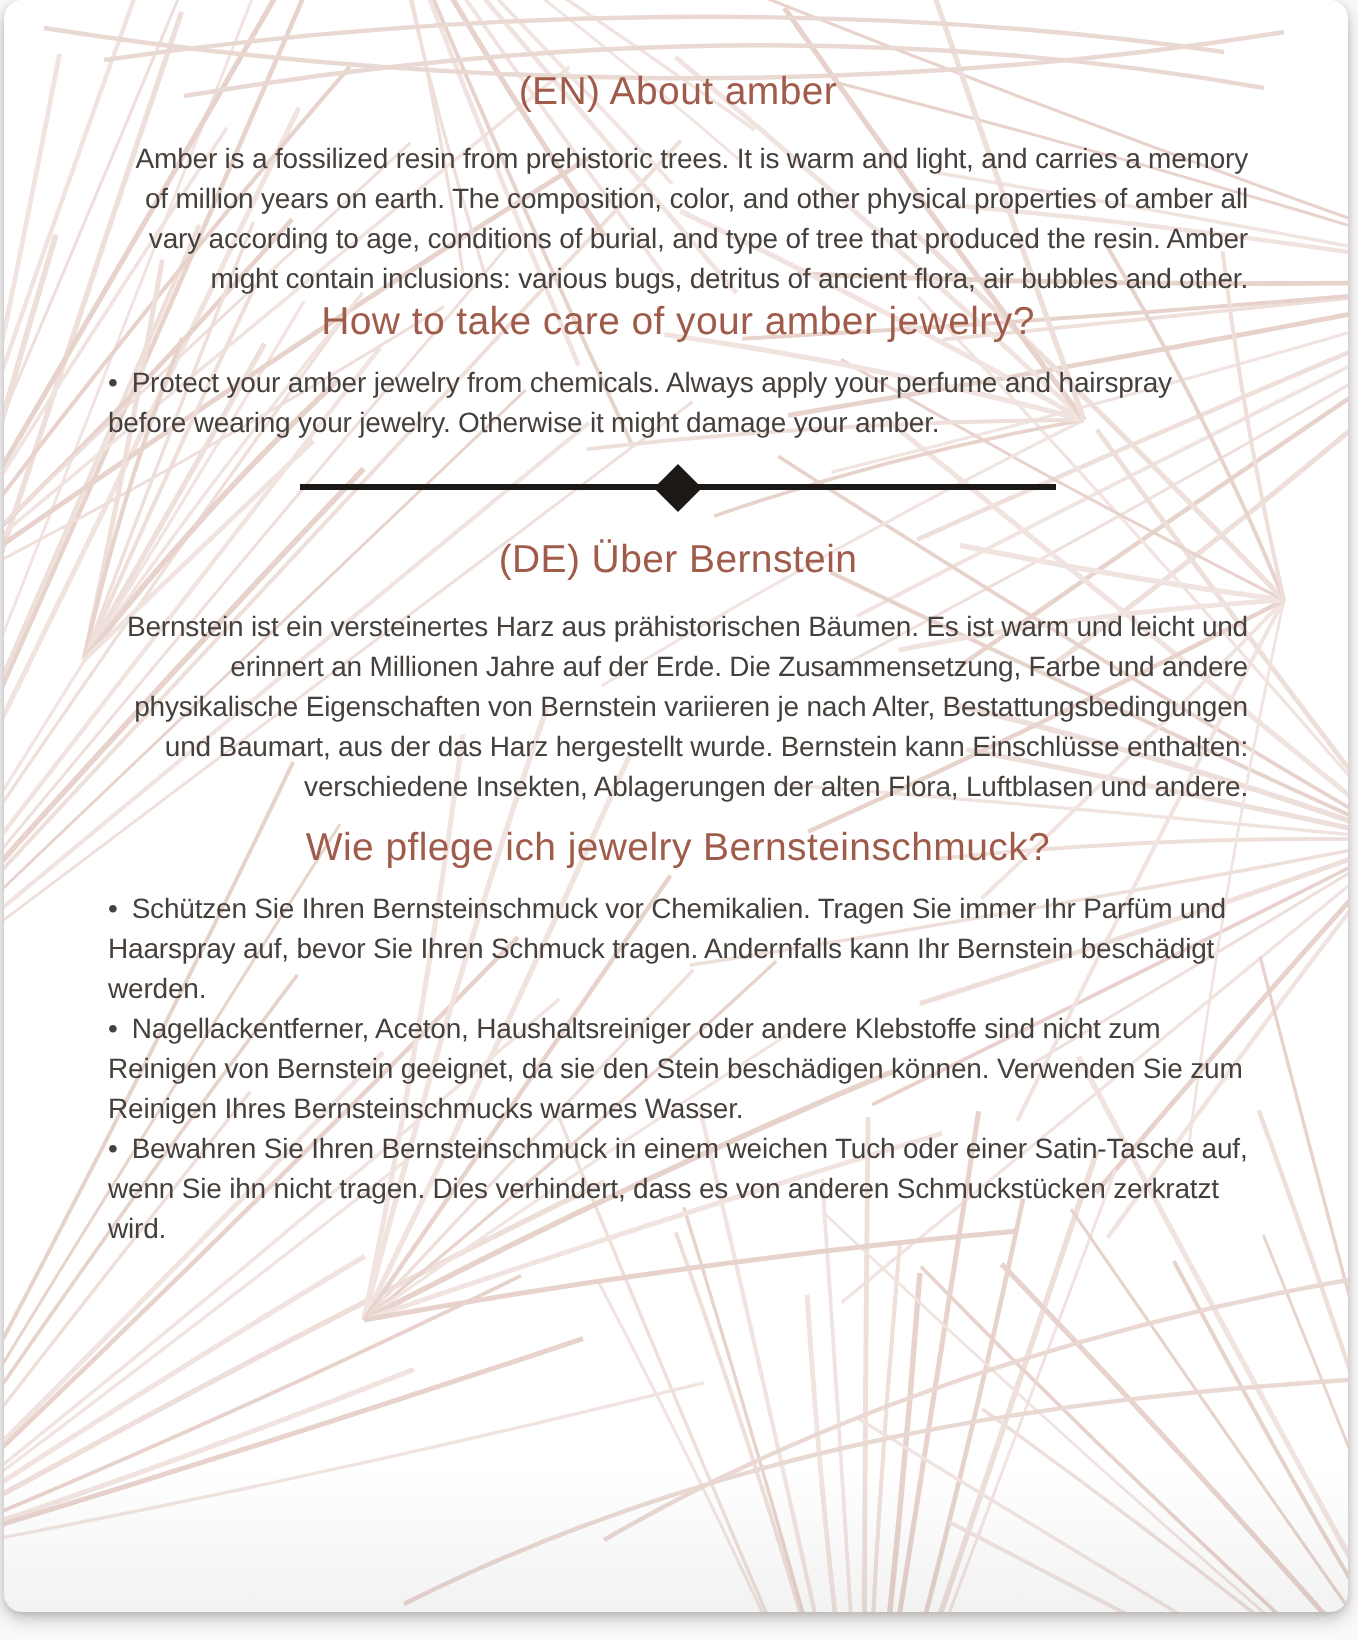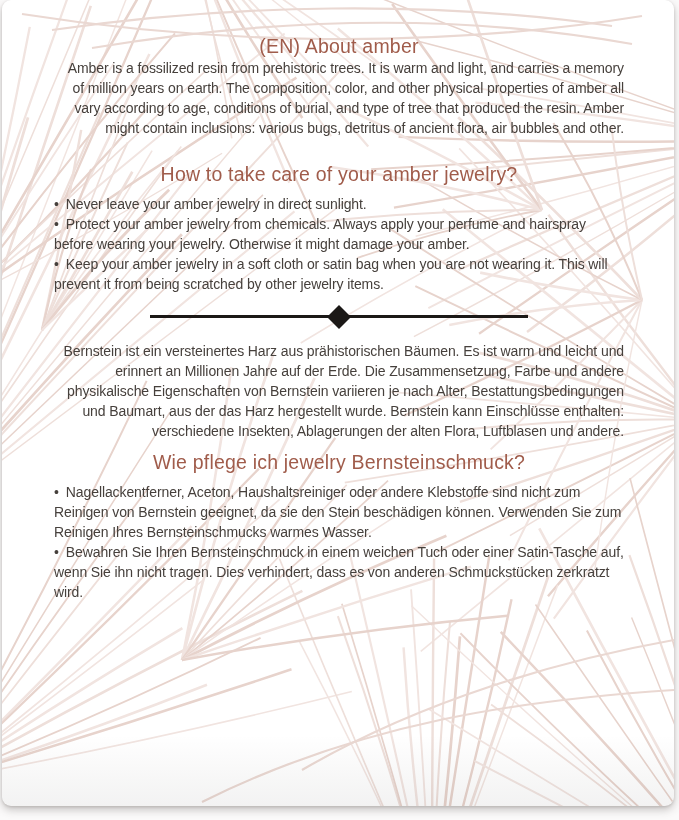--- a/index.html
+++ b/index.html
@@ -8,22 +8,22 @@
     border-radius:9px;overflow:hidden;
     box-shadow:0 4px 9px rgba(70,62,58,.28),0 1px 3px rgba(70,62,58,.18);}
   .card::after{content:"";position:absolute;left:0;right:0;bottom:0;height:72px;
     background:linear-gradient(to bottom,rgba(0,0,0,0),rgba(30,25,22,.055));
     pointer-events:none;}
   .bg{position:absolute;left:0;top:0;width:672px;height:806px;}
   .content{position:relative;padding:34px 50px 0 52px;color:#46403c;
     font-size:14px;line-height:20px;letter-spacing:-0.1px;}
   h2{font-weight:400;color:#a05c4b;font-size:19.5px;line-height:24px;
     text-align:center;margin:0;letter-spacing:.2px;}
-  .t-en{}
-  .t-care{margin:24px 0 8px;}
+  .t-en{margin-bottom:11px;}
+  .t-care{margin:0 0 8px;}
   .t-de{margin-bottom:11px;}
   .t-decare{margin:9px 0 8px;}
   p{margin:0;text-align:right;}
   .bi{margin:0;}
   .blt{display:inline-block;margin-right:7px;}
   .bold{font-weight:700;}
   .divider{position:relative;width:378px;margin:13px auto 15px;height:19px;}
   .divider .line{position:absolute;left:0;right:0;top:8px;height:3px;background:#1b1816;}
   .divider .diamond{position:absolute;left:50%;top:50%;width:17px;height:17px;
     background:#1b1816;transform:translate(-50%,-50%) rotate(45deg);}
@@ -184,32 +184,32 @@
       <path d="M200,802 C360,722 520,700 672,690" fill="none" stroke="#ead8d2" stroke-width="2.2"></path>
     </svg>
 
   <div class="content">
 
     <h2 class="t-en">(EN) About amber</h2>
     <p>Amber is a fossilized resin from prehistoric trees. It is warm and light, and carries a memory of million years on earth. The composition, color, and other physical properties of amber all vary according to age, conditions of burial, and type of tree that produced the resin. Amber might contain inclusions: various bugs, detritus of ancient flora, air bubbles and other.</p>
 
     <h2 class="t-care">How to take care of your amber jewelry?</h2>
     <div>
-      <div class="bi"><span class="blt">•</span><span>Never leave your amber jewelry in direct sunlight.</span><span class="bold"></span></div>
       <div class="bi"><span class="blt">•</span><span>Protect your amber jewelry from chemicals. Always apply your perfume and hairspray before wearing your jewelry. Otherwise it might damage your amber.</span><span class="bold"></span></div>
-      <div class="bi"><span class="blt">•</span><span>Keep your amber jewelry in a soft cloth or satin bag when you are not wearing it. This will prevent it from being scratched by other jewelry items.</span><span class="bold"></span></div>
     </div>
 
     <div class="divider">
       <span class="line"></span>
       <span class="diamond"></span>
     </div>
 
+    <h2 class="t-de">(DE) Über Bernstein</h2>
     <p>Bernstein ist ein versteinertes Harz aus prähistorischen Bäumen. Es ist warm und leicht und erinnert an Millionen Jahre auf der Erde. Die Zusammensetzung, Farbe und andere physikalische Eigenschaften von Bernstein variieren je nach Alter, Bestattungsbedingungen und Baumart, aus der das Harz hergestellt wurde. Bernstein kann Einschlüsse enthalten: verschiedene Insekten, Ablagerungen der alten Flora, Luftblasen und andere.</p>
 
     <h2 class="t-decare">Wie pflege ich jewelry Bernsteinschmuck?</h2>
     <div>
+      <div class="bi"><span class="blt">•</span><span>Schützen Sie Ihren Bernsteinschmuck vor Chemikalien. Tragen Sie immer Ihr Parfüm und Haarspray auf, bevor Sie Ihren Schmuck tragen. Andernfalls kann Ihr Bernstein beschädigt werden.</span><span class="bold"></span></div>
       <div class="bi"><span class="blt">•</span><span>Nagellackentferner, Aceton, Haushaltsreiniger oder andere Klebstoffe sind nicht zum Reinigen von Bernstein geeignet, da sie den Stein beschädigen können. Verwenden Sie zum Reinigen Ihres Bernsteinschmucks warmes Wasser.</span><span class="bold"></span></div>
       <div class="bi"><span class="blt">•</span><span>Bewahren Sie Ihren Bernsteinschmuck in einem weichen Tuch oder einer Satin-Tasche auf, wenn Sie ihn nicht tragen. Dies verhindert, dass es von anderen Schmuckstücken zerkratzt wird.</span><span class="bold"></span></div>
     </div>
 
   </div>
 </div>
 
 </body></html>

